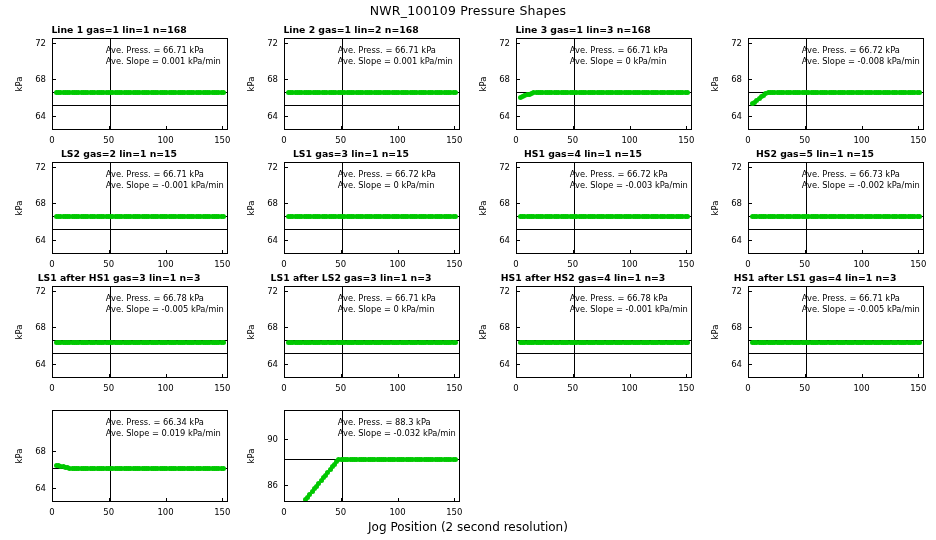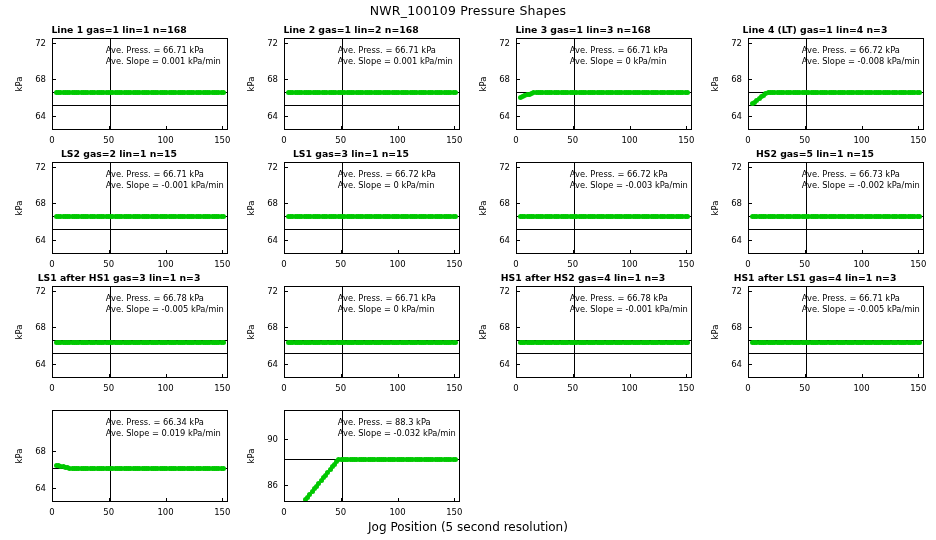--- a/index.html
+++ b/index.html
@@ -47,21 +47,21 @@
   .dot{
     position:absolute;width:5px;height:5px;border-radius:50%;
     background:#00c800;margin-left:-2.5px;margin-top:-2.5px;
   }
 </style>
 </head>
 <body>
 
 <div id="root">
   <div class="fig-title">NWR_100109 Pressure Shapes</div>
-  <div class="fig-xlabel">Jog Position (5 second resolution)</div>
+  <div class="fig-xlabel">Jog Position (2 second resolution)</div>
   <div id="panels">
       <div class="panel" style="left: 8px; top: 24px; width: 222px; height: 124px;">
         <div class="panel-title">Line 1 gas=1 lin=1 n=168</div>
         <div class="ylabel" style="top: 60px; left: 4px;">kPa</div>
         <div class="plot-area" style="width: 176px; height: 92px;">
           <div class="hline" style="top: 53.36px;"></div>
           <div class="hline" style="top: 66.24px;"></div>
           <div class="vline" style="left: 56.7742px;"></div>
           <div class="dot" style="background: rgb(0, 200, 0); left: 3.40645px; top: 53.36px;"></div>
           <div class="dot" style="background: rgb(0, 200, 0); left: 5.66207px; top: 53.36px;"></div>
@@ -350,21 +350,20 @@
         <div class="xtick" style="left: 44px; top: 111px;">0</div>
         <div class="xtick-mark" style="left: 44px; top: 102px;"></div>
         <div class="xtick" style="left: 100.774px; top: 111px;">50</div>
         <div class="xtick-mark" style="left: 100.774px; top: 102px;"></div>
         <div class="xtick" style="left: 157.548px; top: 111px;">100</div>
         <div class="xtick-mark" style="left: 157.548px; top: 102px;"></div>
         <div class="xtick" style="left: 214.323px; top: 111px;">150</div>
         <div class="xtick-mark" style="left: 214.323px; top: 102px;"></div>
       </div>
       <div class="panel" style="left: 704px; top: 24px; width: 222px; height: 124px;">
-        <div class="panel-title">Line 4 (LT) gas=1 lin=4 n=3</div>
         <div class="ylabel" style="top: 60px; left: 4px;">kPa</div>
         <div class="plot-area" style="width: 176px; height: 92px;">
           <div class="hline" style="top: 53.36px;"></div>
           <div class="hline" style="top: 66.24px;"></div>
           <div class="vline" style="left: 56.7742px;"></div>
           <div class="dot" style="background: rgb(0, 200, 0); left: 3.40645px; top: 64.952px;"></div>
           <div class="dot" style="background: rgb(0, 200, 0); left: 5.66207px; top: 63.2115px;"></div>
           <div class="dot" style="background: rgb(0, 200, 0); left: 7.9177px; top: 61.4709px;"></div>
           <div class="dot" style="background: rgb(0, 200, 0); left: 10.1733px; top: 59.7304px;"></div>
           <div class="dot" style="background: rgb(0, 200, 0); left: 12.4289px; top: 57.9898px;"></div>
@@ -650,20 +649,21 @@
         <div class="xtick" style="left: 44px; top: 111px;">0</div>
         <div class="xtick-mark" style="left: 44px; top: 102px;"></div>
         <div class="xtick" style="left: 100.774px; top: 111px;">50</div>
         <div class="xtick-mark" style="left: 100.774px; top: 102px;"></div>
         <div class="xtick" style="left: 157.548px; top: 111px;">100</div>
         <div class="xtick-mark" style="left: 157.548px; top: 102px;"></div>
         <div class="xtick" style="left: 214.323px; top: 111px;">150</div>
         <div class="xtick-mark" style="left: 214.323px; top: 102px;"></div>
       </div>
       <div class="panel" style="left: 472px; top: 148px; width: 222px; height: 124px;">
+        <div class="panel-title">HS1 gas=4 lin=1 n=15</div>
         <div class="ylabel" style="top: 60px; left: 4px;">kPa</div>
         <div class="plot-area" style="width: 176px; height: 92px;">
           <div class="hline" style="top: 53.36px;"></div>
           <div class="hline" style="top: 66.24px;"></div>
           <div class="vline" style="left: 56.7742px;"></div>
           <div class="dot" style="background: rgb(0, 200, 0); left: 3.40645px; top: 53.36px;"></div>
           <div class="dot" style="background: rgb(0, 200, 0); left: 5.66207px; top: 53.36px;"></div>
           <div class="dot" style="background: rgb(0, 200, 0); left: 7.9177px; top: 53.36px;"></div>
           <div class="dot" style="background: rgb(0, 200, 0); left: 10.1733px; top: 53.36px;"></div>
           <div class="dot" style="background: rgb(0, 200, 0); left: 12.4289px; top: 53.36px;"></div>
@@ -949,20 +949,21 @@
         <div class="xtick" style="left: 44px; top: 111px;">0</div>
         <div class="xtick-mark" style="left: 44px; top: 102px;"></div>
         <div class="xtick" style="left: 100.774px; top: 111px;">50</div>
         <div class="xtick-mark" style="left: 100.774px; top: 102px;"></div>
         <div class="xtick" style="left: 157.548px; top: 111px;">100</div>
         <div class="xtick-mark" style="left: 157.548px; top: 102px;"></div>
         <div class="xtick" style="left: 214.323px; top: 111px;">150</div>
         <div class="xtick-mark" style="left: 214.323px; top: 102px;"></div>
       </div>
       <div class="panel" style="left: 240px; top: 272px; width: 222px; height: 124px;">
+        <div class="panel-title">LS1 after LS2 gas=3 lin=1 n=3</div>
         <div class="ylabel" style="top: 60px; left: 4px;">kPa</div>
         <div class="plot-area" style="width: 176px; height: 92px;">
           <div class="hline" style="top: 53.36px;"></div>
           <div class="hline" style="top: 66.24px;"></div>
           <div class="vline" style="left: 56.7742px;"></div>
           <div class="dot" style="background: rgb(0, 200, 0); left: 3.40645px; top: 55.2px;"></div>
           <div class="dot" style="background: rgb(0, 200, 0); left: 5.66207px; top: 55.2px;"></div>
           <div class="dot" style="background: rgb(0, 200, 0); left: 7.9177px; top: 55.2px;"></div>
           <div class="dot" style="background: rgb(0, 200, 0); left: 10.1733px; top: 55.2px;"></div>
           <div class="dot" style="background: rgb(0, 200, 0); left: 12.4289px; top: 55.2px;"></div>

